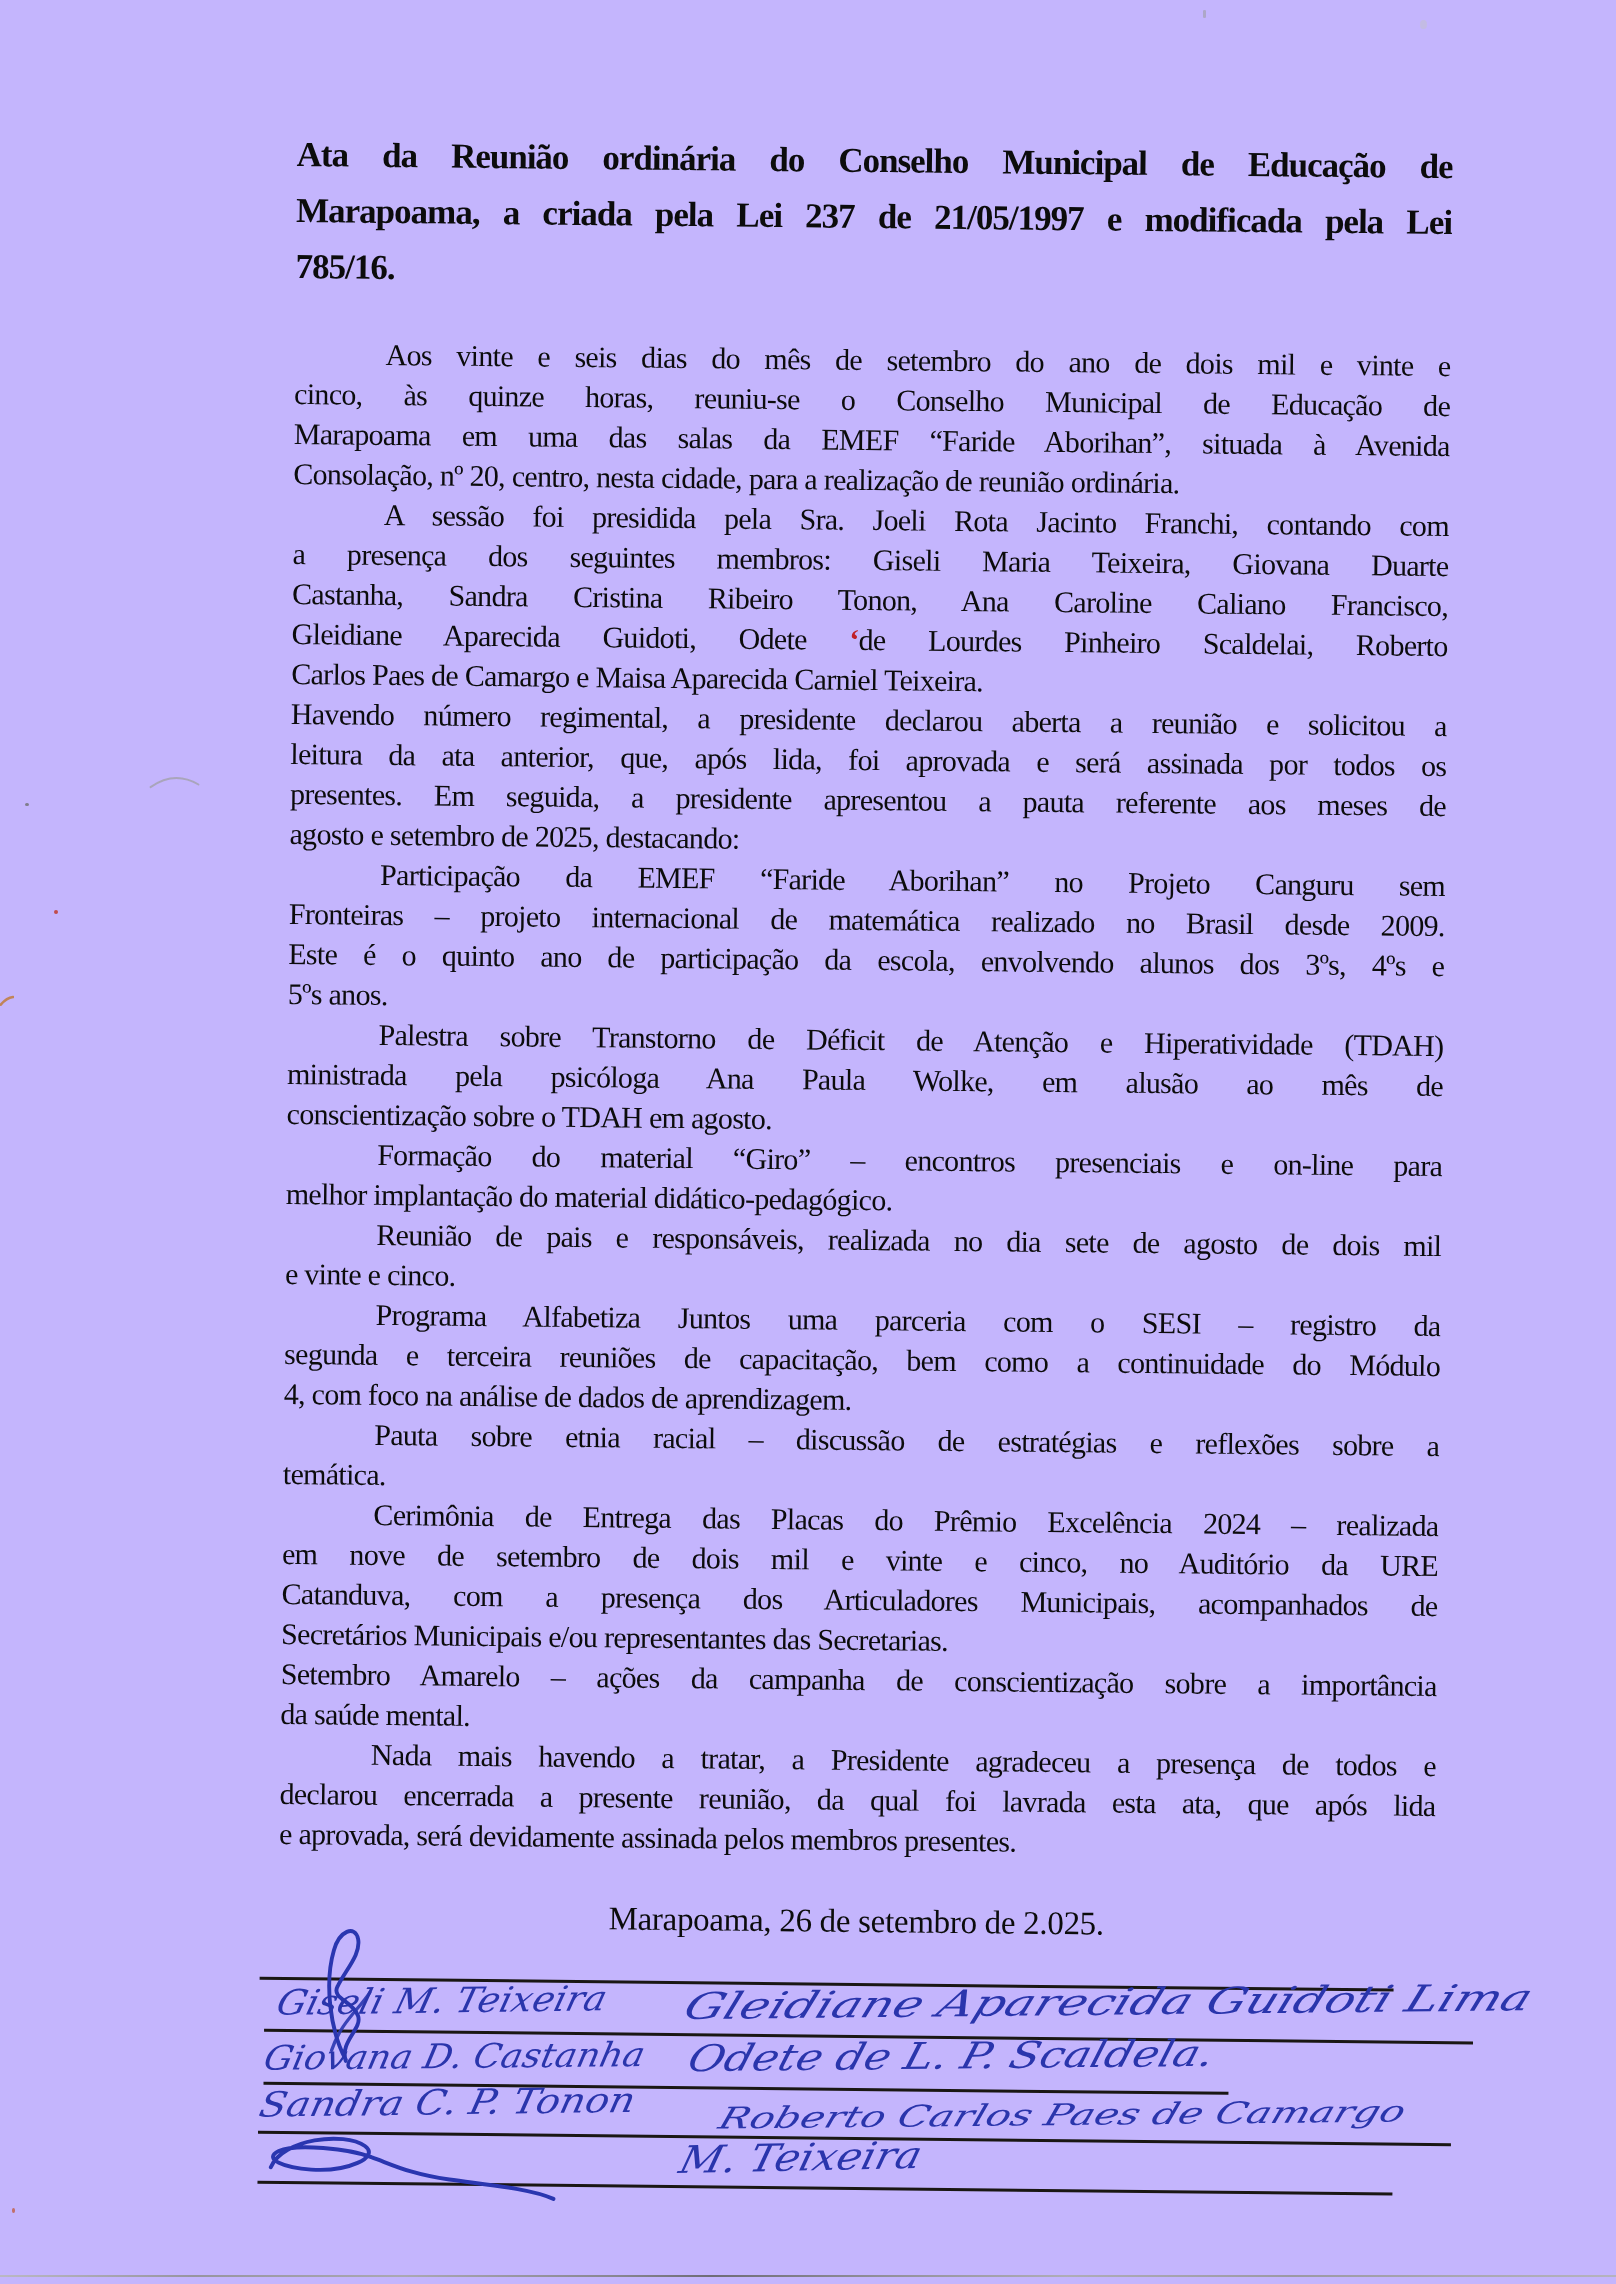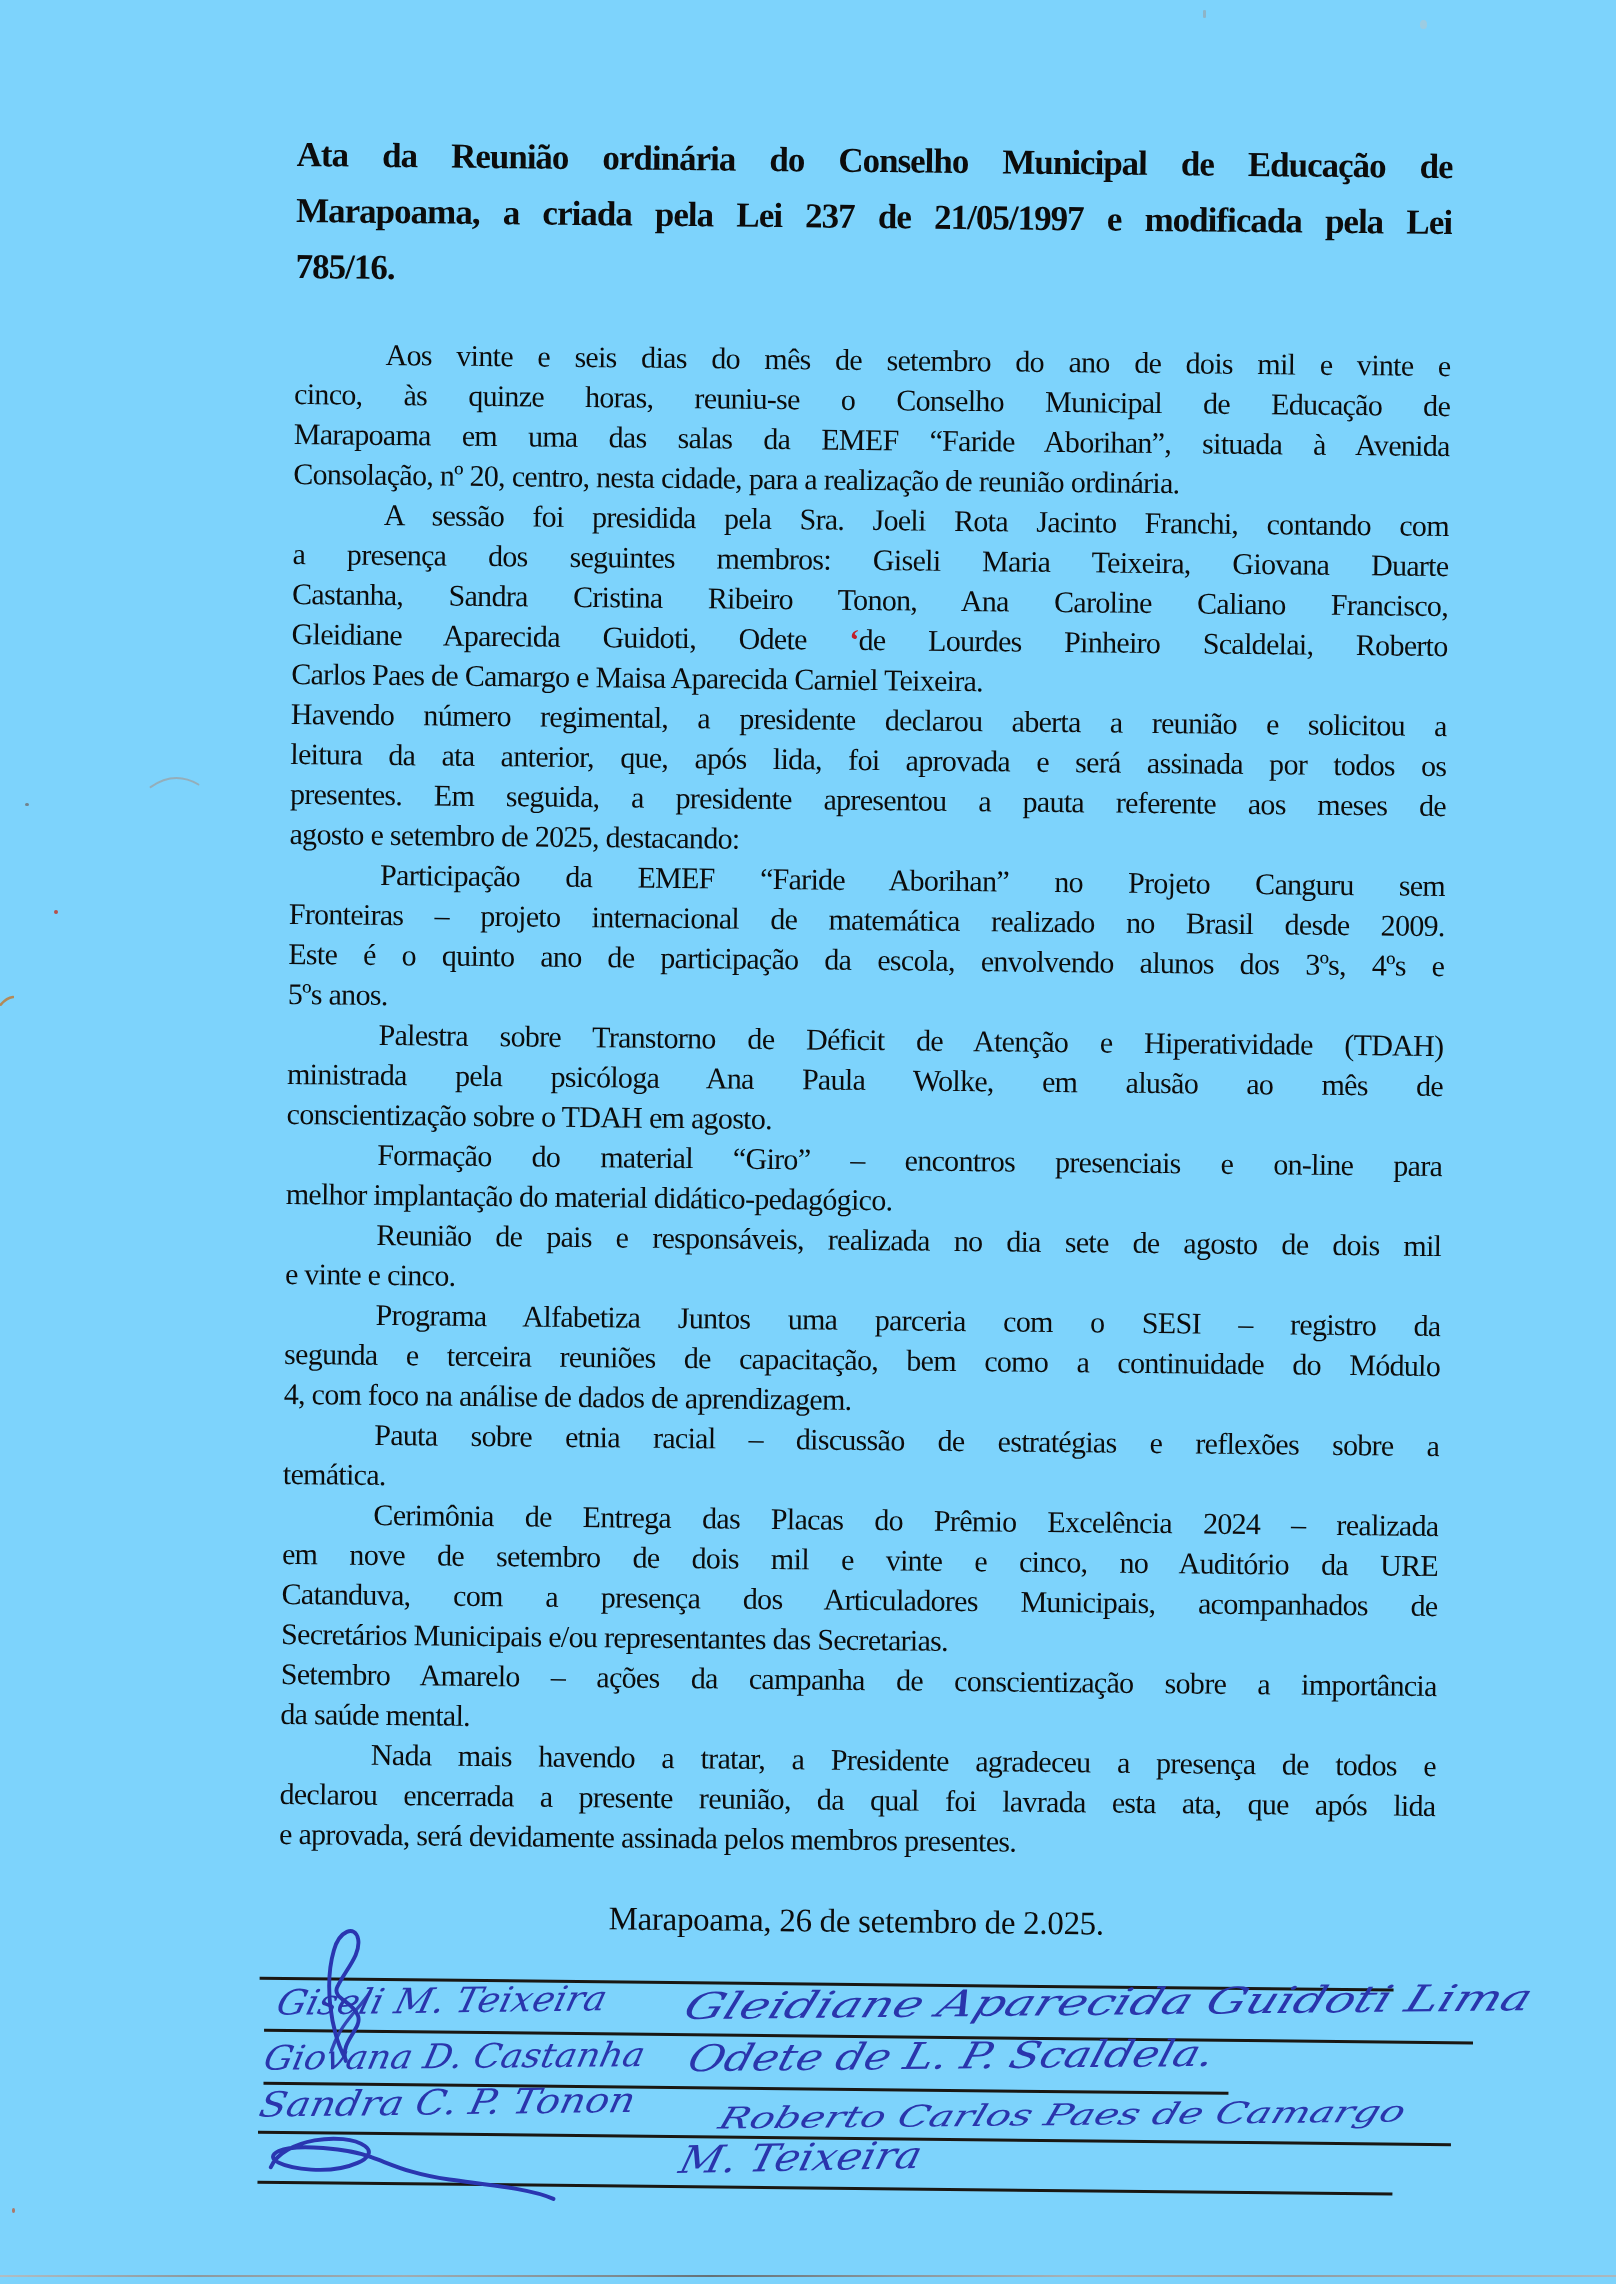--- a/index.html
+++ b/index.html
@@ -1,21 +1,21 @@
 <!DOCTYPE html>
 <html style="font-size:10.4px"><head>
 <meta charset="utf-8">
 <style>
   html,body{margin:0;padding:0;}
   body{
     width:1616px;height:2284px;position:relative;overflow:hidden;
     background:#ffffff;
     font-family:"Liberation Serif","DejaVu Serif",serif;
   }
-  .page{position:absolute;inset:0;background:#7dd3fc;}
+  .page{position:absolute;inset:0;background:#c4b5fd;}
 
   
   .content{
     position:absolute;left:297px;top:127px;width:1156px;
     transform:rotate(0.6deg);transform-origin:0 0;
     color:#0c0c0c;
   }
 
   
   .doc-title{margin:0 0 39px 0;font-weight:bold;font-size:35px;letter-spacing:-1px;}

